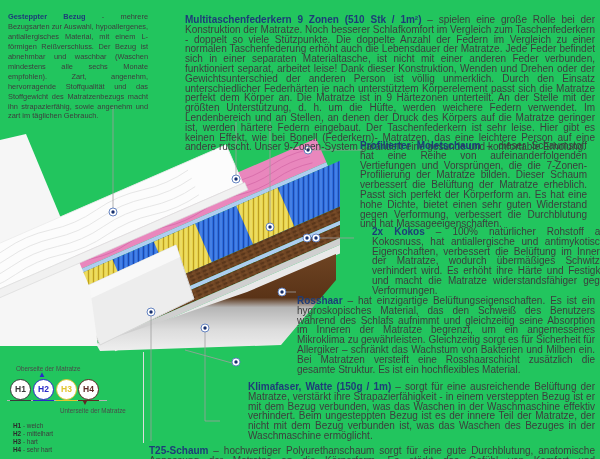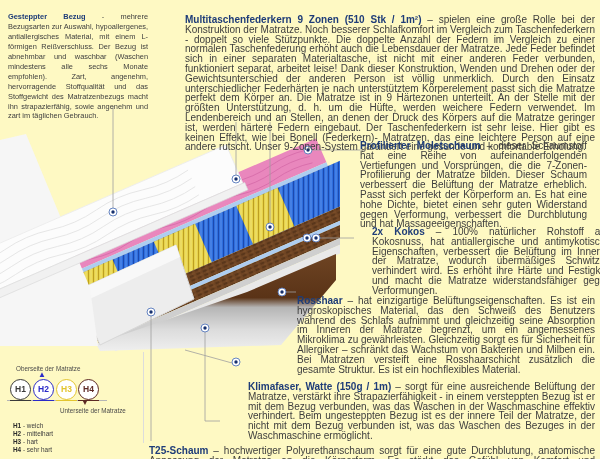--- a/index.html
+++ b/index.html
@@ -1,16 +1,16 @@
 <!DOCTYPE html>
 <html><head>
 <meta charset="utf-8">
 <style>
   html,body{margin:0;padding:0;background:#fff;}
-  #stage{position:relative;width:600px;height:459px;background:#fef9c3;overflow:hidden;
+  #stage{position:relative;width:600px;height:459px;background:#22c55e;overflow:hidden;
          font-family:"Liberation Sans",sans-serif;color:#3d3d3d;}
   .sec{position:absolute;font-size:10px;line-height:9.8px;text-align:justify;z-index:10;}
   .sec b{color:#1e3c78;font-weight:bold;}
   .sec .bd{color:#3d3d3d;}
   #sec-bezug{left:8px;top:5px;width:140px;font-size:7.4px;line-height:9.9px;}
   #sec-multi{left:185px;top:5px;width:410px;}
   #sec-profil{left:360px;top:131px;width:227px;}
   #sec-kokos{left:356px;top:217px;width:239px;margin-left:16px;}
   #sec-rosshaar{left:297px;top:286px;width:298px;}
   #sec-klima{left:248px;top:372px;width:347px;}

